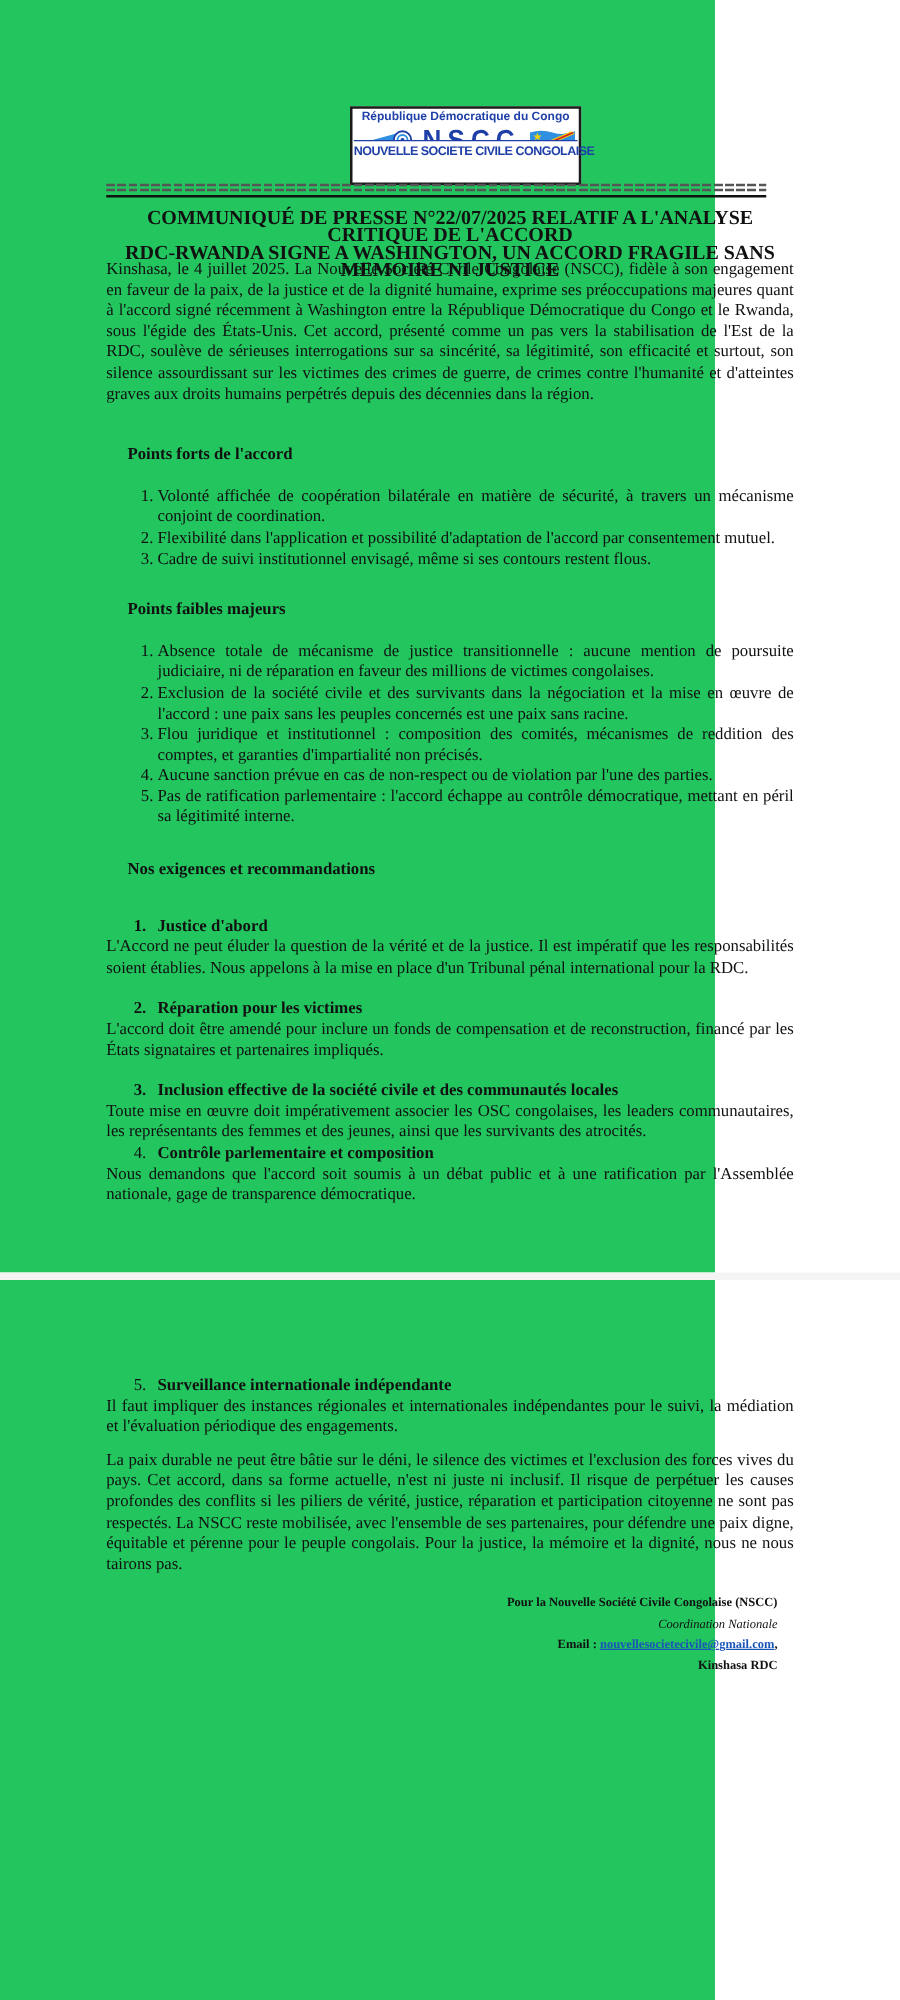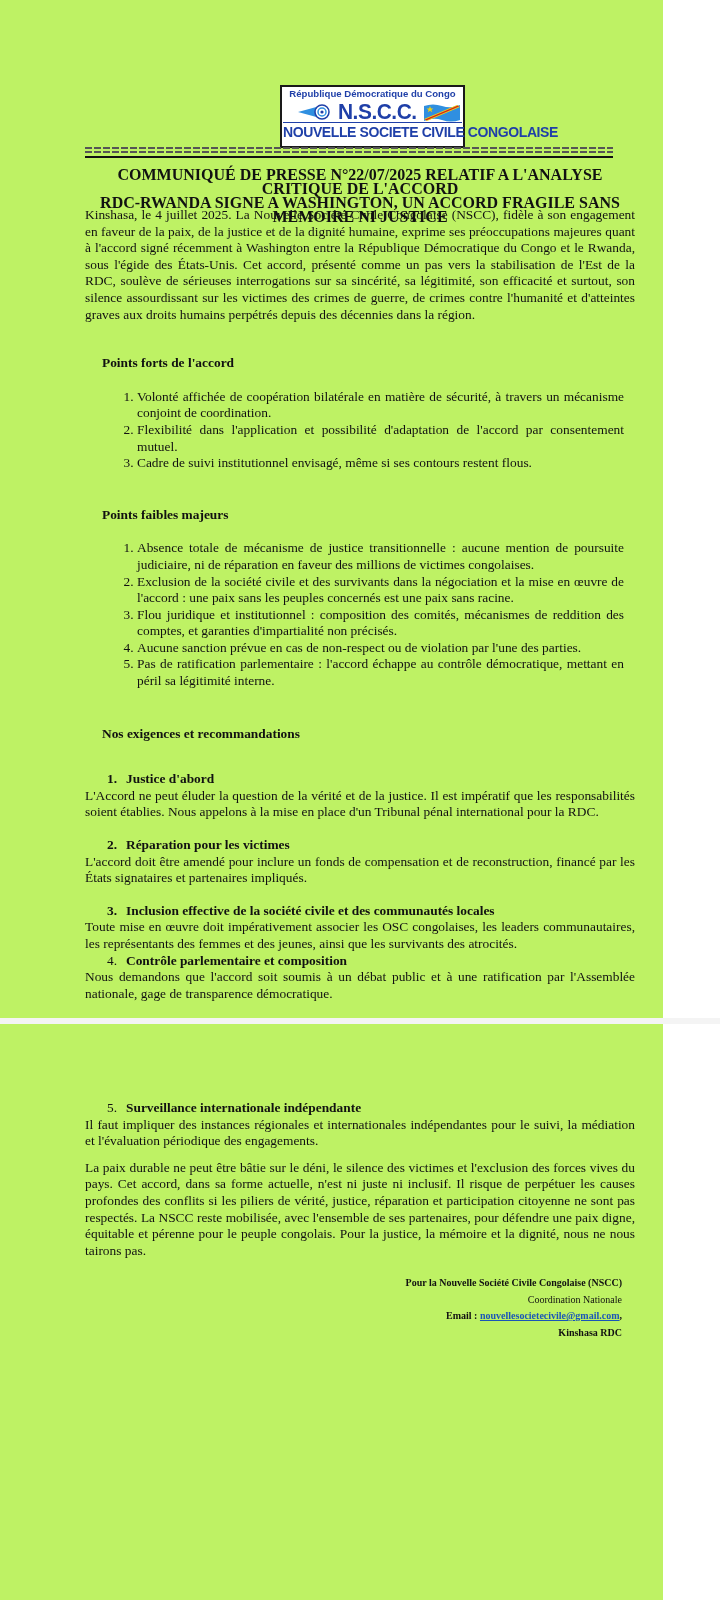--- a/index.html
+++ b/index.html
@@ -1,55 +1,55 @@
 <!DOCTYPE html>
 <html><head>
 <meta charset="utf-8">
 <style>
   html, body { margin:0; padding:0; background:#ffffff; }
   body { width:720px; height:1600px; position:relative; overflow:hidden;
          font-family:"Liberation Serif", "DejaVu Serif", serif; color:#111; }
-  .page { position:absolute; left:0; width:663px; background:#bef264; }
+  .page { position:absolute; left:0; width:572px; background:#22c55e; }
   #page1 { top:0; height:1018px; }
   #page-gap { position:absolute; left:0; top:1018px; width:720px; height:6px; background:#f4f4f4; }
   #page2 { top:1024px; height:576px; }
   .content { position:absolute; left:85px; width:550px; font-size:13.4px; line-height:16.6px; }
   p { margin:0; text-align:justify; }
 
   
   .logo { position:absolute; left:280px; top:85px; width:185px; height:63px; border:2px solid #1a1a1a;
           box-sizing:border-box; background:#fff; font-family:"Liberation Sans", sans-serif; }
   .logo .top { position:absolute; left:0; right:0; top:1px; text-align:center; font-size:9.6px; color:#1f3fa8; font-weight:bold; }
   .logo .mid { position:absolute; left:6px; top:14px; height:22px; width:175px; }
   .logo .eye { position:absolute; left:10px; top:3px; width:36px; height:16px; }
   .logo .acr { position:absolute; left:50px; top:-2px; font-size:22px; font-weight:bold; color:#1f3fa8; letter-spacing:-0.5px; transform:scaleX(0.95); transform-origin:left; }
   .logo .flag { position:absolute; left:135px; top:2px; width:38px; height:20px; }
-  .logo .bottom { position:absolute; left:1px; right:1px; bottom:5px; height:18px; background:#fff; color:#1f3fa8; font-weight:bold;
-                  font-size:14px; text-align:center; line-height:18px; white-space:nowrap; letter-spacing:-0.4px; border-top:1px solid #1f3fa8; }
+  .logo .bottom { position:absolute; left:1px; right:1px; bottom:15px; height:18px; background:#fff; color:#1f3fa8; font-weight:bold;
+                  font-size:10px; text-align:center; line-height:18px; white-space:nowrap; letter-spacing:-0.4px; border-top:1px solid #1f3fa8; }
 
   .eq-rule { position:absolute; left:85px; top:146px; width:528px; height:10px; }
   .eq-rule .dashes { position:absolute; left:0; top:0; width:100%; height:8px; overflow:hidden;
     background:
       repeating-linear-gradient(90deg, #555 0 7px, transparent 7px 9px) 0 1px / 100% 2px no-repeat,
       repeating-linear-gradient(90deg, #555 0 7px, transparent 7px 9px) 0 5px / 100% 2px no-repeat; }
   .eq-rule .solid { position:absolute; left:0; top:10px; width:100%; height:2px; background:#111; }
 
   .title { position:absolute; left:85px; top:168px; width:550px; text-align:center; font-weight:bold; font-size:16px; line-height:14px; }
 
   .sec-head { font-weight:bold; margin:17px; }
-  ol { margin:11px; padding-left:41px; }
+  ol { margin:0; padding-left:41px; }
   ol li { text-align:justify; padding-left:0; }
   .req-head { font-weight:bold; padding-left:22px; margin:0; }
   .req-head .num { display:inline-block; width:19px; }
   .req-head.normalnum .num { font-weight:normal; }
   a { color:#1a56b8; }
 
   .sig { position:absolute; right:98px; top:1275px; text-align:right; font-size:10px; line-height:16.6px; }
   .sig .b { font-weight:bold; }
-  .sig .i { }
+  .sig .i { font-style:italic; }
 </style>
 </head>
 <body>
 
 <div class="page" id="page1">
 
   <div class="logo">
     <div class="top">République Démocratique du Congo</div>
     <div class="mid">
       <svg class="eye" viewBox="0 0 36 16">

